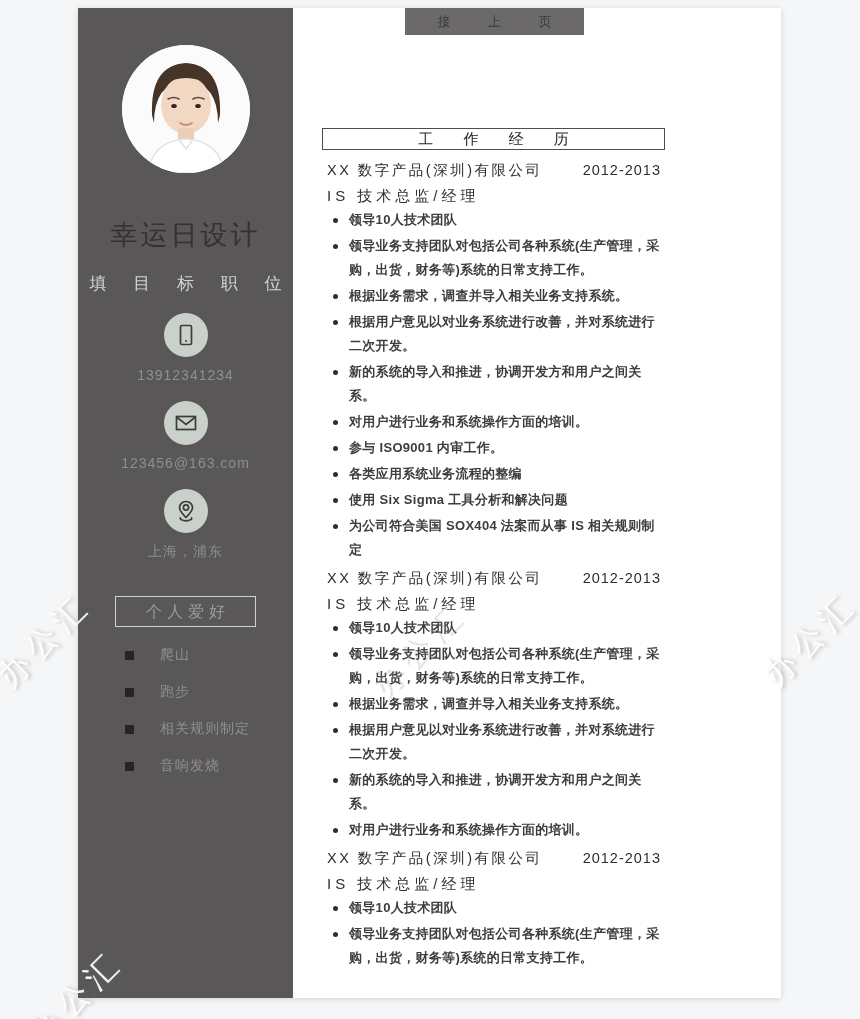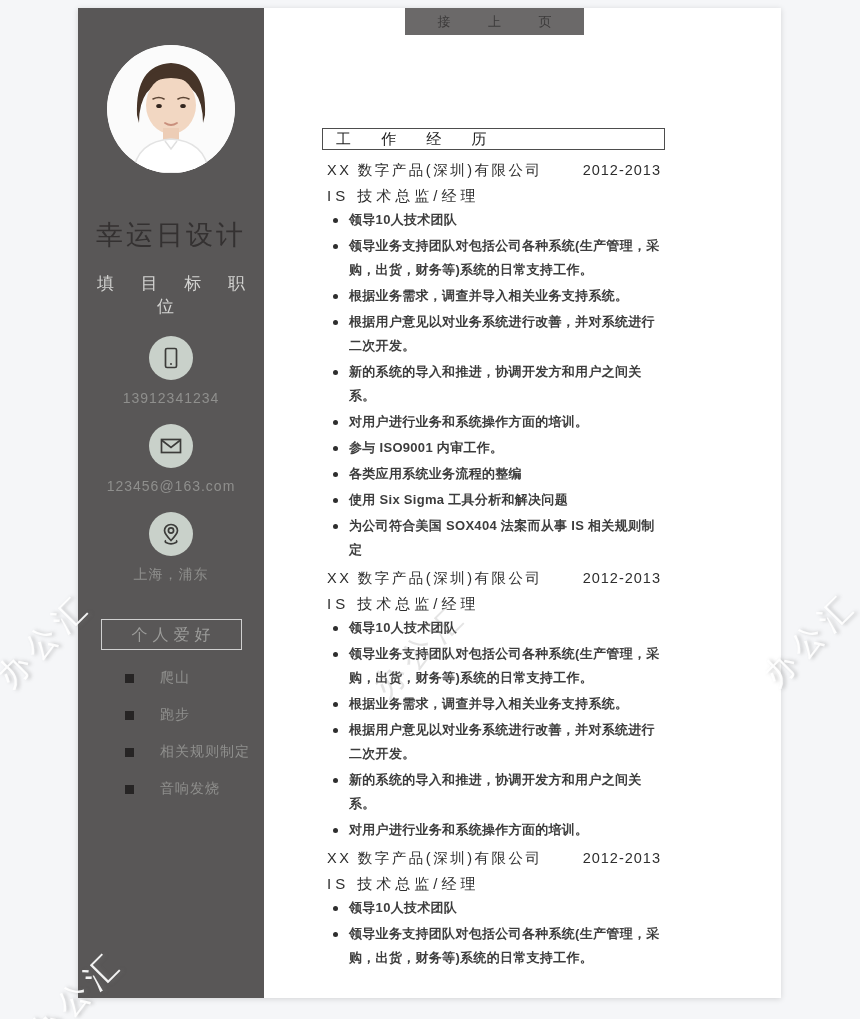--- a/index.html
+++ b/index.html
@@ -12,21 +12,21 @@
   }
   .page{
     position:absolute;left:78px;top:8px;
     width:703px;height:990px;
     background:#ffffff;
     box-shadow:0 1px 6px rgba(0,0,0,0.14);
   }
   
   .sidebar{
     position:absolute;left:0;top:0;
-    width:186px;height:100%;
+    width:215px;height:100%;
     background:#595757;
     text-align:center;
   }
   .photo{
     width:128px;height:128px;border-radius:50%;
     margin:37px auto 0;overflow:hidden;background:#fafafa;
   }
   .photo svg{display:block;width:128px;height:128px;}
   .name{
     margin-top:44px;
@@ -65,21 +65,21 @@
   .banner{
     position:absolute;left:121px;top:0;
     width:179px;height:27px;
     background:#6b6969;
     color:#3d3b3b;font-size:13px;text-align:center;line-height:27px;
     letter-spacing:17px;text-indent:17px;
   }
   .section-title{
     margin-left:38px;width:341px;height:20px;box-sizing:content-box;
     border:1px solid #4d4d4d;
-    text-align:left;line-height:20px;
+    text-align:center;line-height:20px;
     font-size:15px;letter-spacing:13px;text-indent:13px;color:#1d1d1d;
   }
   .jobs{margin:7px 0 0 38px;width:341px;}
   .job{margin-bottom:3px;}
   .company-row{
     display:flex;justify-content:space-between;align-items:baseline;
     padding:0 2px 0 5px;line-height:27px;
   }
   .company{font-size:14.5px;color:#2e2e2e;letter-spacing:2.5px;}
   .period{font-size:14.5px;color:#2e2e2e;letter-spacing:1px;}

